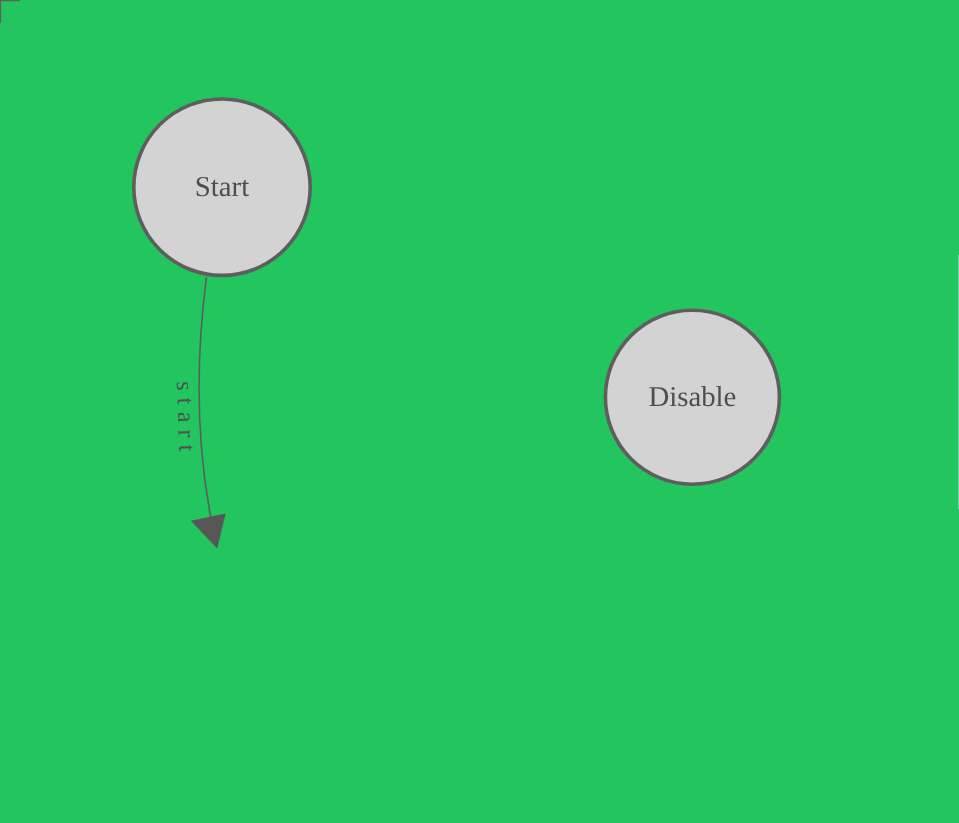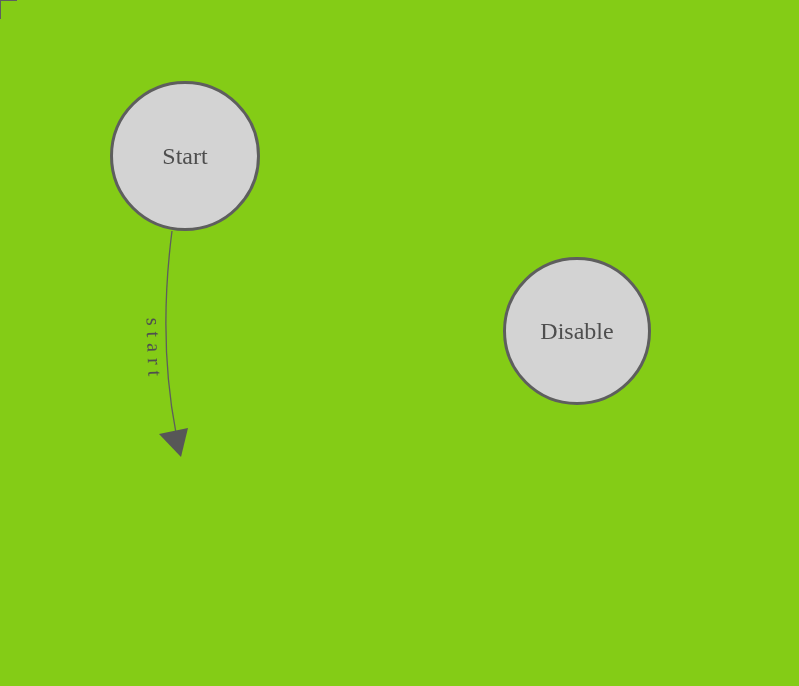--- a/index.html
+++ b/index.html
@@ -4,21 +4,21 @@
 <style>
   html, body {
     margin: 0;
     padding: 0;
     background: #ffffff;
   }
   .canvas {
     position: relative;
     width: 799px;
     height: 686px;
-    background: #84cc16;
+    background: #22c55e;
     overflow: hidden;
     font-family: "Liberation Serif", serif;
   }
   .corner-bracket {
     position: absolute;
     left: 0;
     top: 0;
     width: 16px;
     height: 18px;
     border-left: 1.5px solid #5f5f5f;

